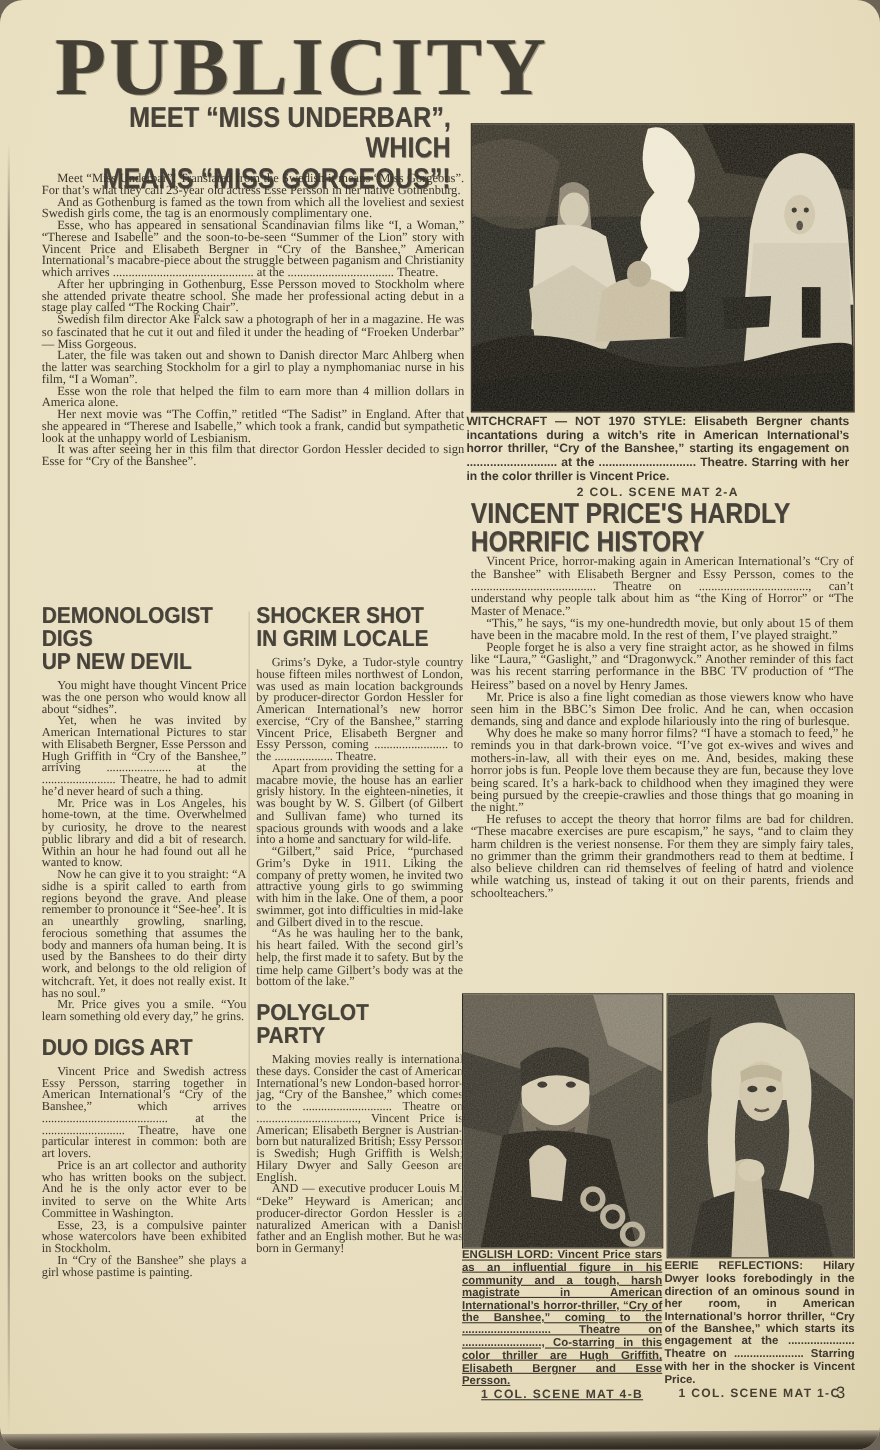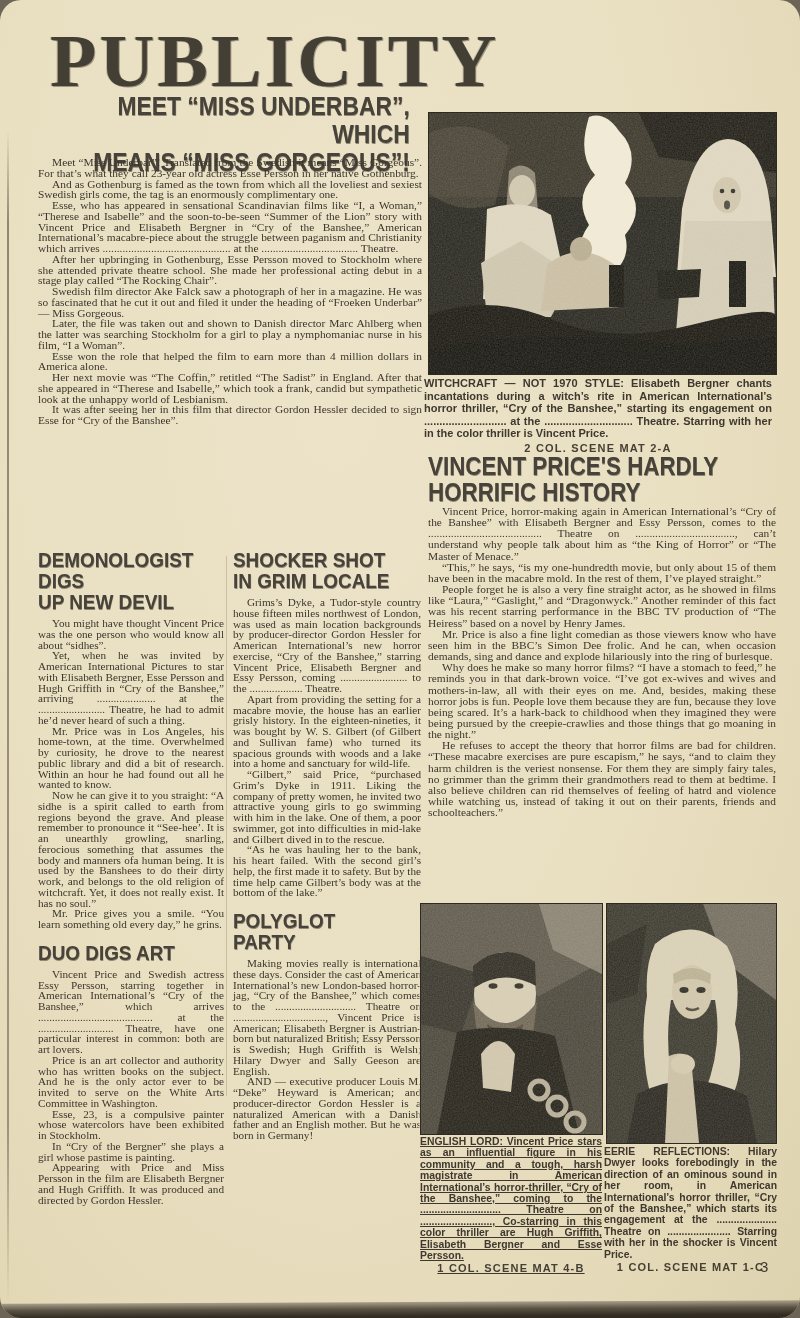--- a/index.html
+++ b/index.html
@@ -85,22 +85,21 @@
     <p>Yet, when he was invited by American International Pictures to star with Elisabeth Bergner, Esse Persson and Hugh Griffith in “Cry of the Banshee,” arriving ..................... at the ........................ Theatre, he had to admit he’d never heard of such a thing.</p>
     <p>Mr. Price was in Los Angeles, his home-town, at the time. Overwhelmed by curiosity, he drove to the nearest public library and did a bit of research. Within an hour he had found out all he wanted to know.</p>
     <p>Now he can give it to you straight: “A sidhe is a spirit called to earth from regions beyond the grave. And please remember to pronounce it “See-hee’. It is an unearthly growling, snarling, ferocious something that assumes the body and manners ofa human being. It is used by the Banshees to do their dirty work, and belongs to the old religion of witchcraft. Yet, it does not really exist. It has no soul.”</p>
     <p>Mr. Price gives you a smile. “You learn something old every day,” he grins.</p>
     <div class="hl-col stamp sub-head">
       <div>DUO DIGS ART</div>
     </div>
     <p>Vincent Price and Swedish actress Essy Persson, starring together in American International’s “Cry of the Banshee,” which arrives ......................................... at the ........................... Theatre, have one particular interest in common: both are art lovers.</p>
     <p>Price is an art collector and authority who has written books on the subject. And he is the only actor ever to be invited to serve on the White Arts Committee in Washington.</p>
     <p>Esse, 23, is a compulsive painter whose watercolors have been exhibited in Stockholm.</p>
-    <p>In “Cry of the Bergner” she plays a girl whose pastime is painting.</p>
-    <p>Appearing with Price and Miss Persson in the film are Elisabeth Bergner and Hugh Griffith. It was produced and directed by Gordon Hessler.</p>
+    <p>In “Cry of the Banshee” she plays a girl whose pastime is painting.</p>
   </div>
 
   <div class="col-b body-col">
     <div class="hl-col stamp">
       <div>SHOCKER SHOT</div>
       <div>IN GRIM LOCALE</div>
     </div>
     <p>Grims’s Dyke, a Tudor-style country house fifteen miles northwest of London, was used as main location backgrounds by producer-director Gordon Hessler for American International’s new horror exercise, “Cry of the Banshee,” starring Vincent Price, Elisabeth Bergner and Essy Persson, coming ........................ to the ................... Theatre.</p>
     <p>Apart from providing the setting for a macabre movie, the house has an earlier grisly history. In the eighteen-nineties, it was bought by W. S. Gilbert (of Gilbert and Sullivan fame) who turned its spacious grounds with woods and a lake into a home and sanctuary for wild-life.</p>
     <p>“Gilbert,” said Price, “purchased Grim’s Dyke in 1911. Liking the company of pretty women, he invited two attractive young girls to go swimming with him in the lake. One of them, a poor swimmer, got into difficulties in mid-lake and Gilbert dived in to the rescue.</p>

